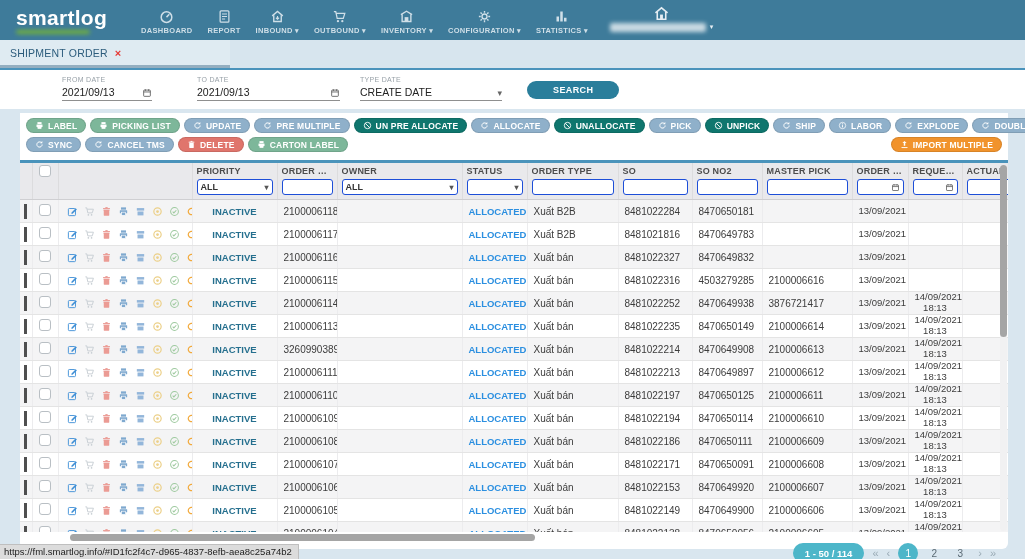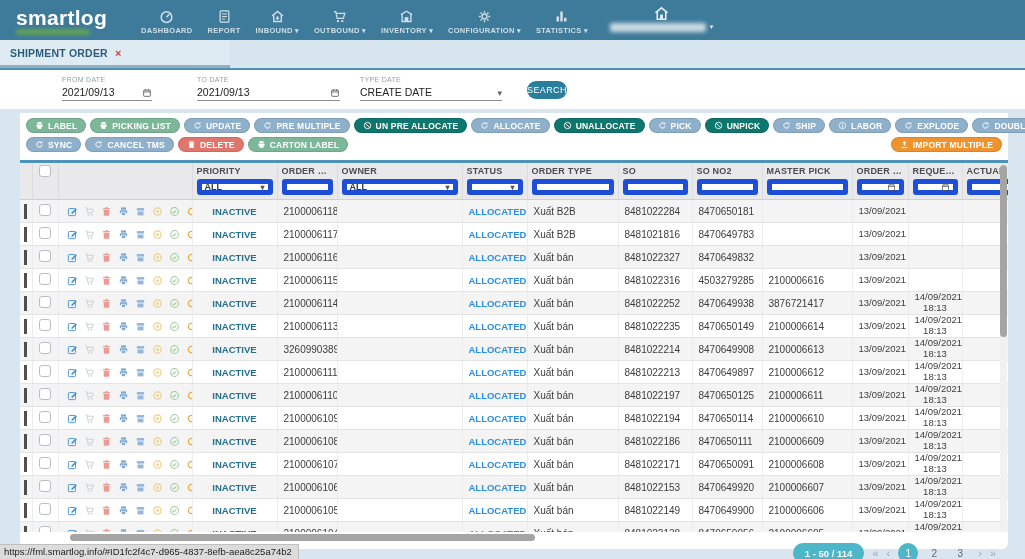--- a/index.html
+++ b/index.html
@@ -18,50 +18,50 @@
   .navitem .nicon{color:#cfdfe8}
   .navitem .nlab{font-size:7.5px;font-weight:bold;letter-spacing:.3px;white-space:nowrap}
   .ncar{font-size:7px}
   .account{display:flex;flex-direction:column;align-items:center;margin-left:22px;padding-bottom:4px;color:#e6eef3;cursor:pointer}
   .account .alab{display:flex;align-items:center;gap:4px;margin-top:1px}
   .account .ablur{width:96px;height:9px;background:rgba(255,255,255,.72)}
 
   
   .tabbar{position:absolute;left:0;top:40px;right:0;height:28px;background:#d7e5ee}
   .tab{display:inline-flex;align-items:center;gap:7px;height:28px;width:230px;padding:0 10px;border-bottom:3px solid #93aec0;background:#dfebf2;cursor:pointer}
-  .tab .tlab{font-size:10.5px;font-weight:bold;color:#2c5c7c;letter-spacing:.2px}
+  .tab .tlab{font-size:10.5px;font-weight:normal;color:#2c5c7c;letter-spacing:.2px}
   .tab .tx{color:#e53935;font-weight:bold;font-size:11px}
 
   
   .filtercard{position:absolute;left:0;top:68px;right:0;height:41px;background:#fff;border-top:2px solid #4a93bb}
   .ffield{position:absolute;top:6px}
   .ffield .flab{font-size:7px;color:#98a1a8;letter-spacing:.3px;margin-bottom:3px}
   .fval{display:flex;align-items:flex-end;justify-content:space-between;border-bottom:1px solid #8f8f8f;padding-bottom:2px;cursor:text}
   .fval .vtext{font-size:10.5px;color:#222}
   .fval .ficon{color:#555}
   .fcaret{font-size:9px;color:#666}
-  .searchbtn{position:absolute;left:527px;top:11px;height:18px;border:none;border-radius:9px;background:#2a7e9b;color:#fff;font-size:9px;font-weight:normal;letter-spacing:.4px;padding:0 0;cursor:pointer;font-family:inherit}
+  .searchbtn{position:absolute;left:527px;top:11px;height:18px;border:none;border-radius:9px;background:#2a7e9b;color:#fff;font-size:9px;font-weight:bold;letter-spacing:.4px;padding:0 26px;cursor:pointer;font-family:inherit}
 
   
   .maincard{position:absolute;left:20px;top:113px;width:988px;height:436px;background:#fff;border-radius:0 0 6px 6px}
   .toolbar{padding:5px 6px 2px 6px}
   .trow{display:flex;justify-content:space-between;margin-bottom:4px}
   .tgroup{display:flex;gap:4px;flex-wrap:nowrap}
   .pill{display:inline-flex;align-items:center;gap:4px;height:15px;border:1px solid rgba(0,0,0,.10);border-radius:8px;padding:0 8px;color:#fff;font-size:8.5px;font-weight:bold;letter-spacing:.2px;cursor:pointer;white-space:nowrap;font-family:inherit}
   .pill .picon{display:flex}
   .st-green{background:#7db79a}.st-blue{background:#8fb0ca}.st-gray{background:#0f766e}
   .st-red{background:#e0756c}.st-sorange{background:#f1932c}
 
   
   .tablewrap{position:relative;margin-top:2px;border-top:3px solid #4a93bb;height:372px;overflow:hidden}
   table{border-collapse:collapse;table-layout:fixed;width:1022px}
   th,td{border-right:1px solid #ececee;overflow:hidden;white-space:nowrap}
   thead th{background:#e9e9ec;border-bottom:1px solid #cfcfd2;border-right:1px solid #dcdcde;padding:3px 4px 4px 4px;vertical-align:top;text-align:left}
   .hlab{font-size:9px;font-weight:bold;color:#4c4c4c;letter-spacing:.2px;margin-bottom:3px;overflow:hidden;text-overflow:ellipsis}
-  .hinp,.hsel{display:flex;align-items:center;justify-content:space-between;height:16px;background:#fff;border:5px solid #1d4ed8;border-radius:3px;padding:0 3px;font-size:9px;color:#333;cursor:text}
+  .hinp,.hsel{display:flex;align-items:center;justify-content:space-between;height:16px;background:#fff;border:1px solid #1d4ed8;border-radius:3px;padding:0 3px;font-size:9px;color:#333;cursor:text}
   .hsel{cursor:pointer}
   .hsel .car{font-size:8px;color:#555}
   .hinp .cal{color:#555;margin-left:auto}
   tbody td{height:23px;border-bottom:1px solid #e4e4e4;font-size:10px;color:#3c3c3c;padding:0 6px;vertical-align:middle}
   tbody tr.even{background:#f4f4f5}
   tbody tr.odd{background:#fff}
   .c-bar{padding:0 !important}
   .rowbar{display:block;width:3px;height:15px;background:#4f4f4f;margin-left:4px}
   .cb{display:inline-block;width:12px;height:12px;border:1.5px solid #b9bfc4;border-radius:3px;background:#fff;cursor:pointer}
   .c-cb{text-align:center;padding:0 !important}

